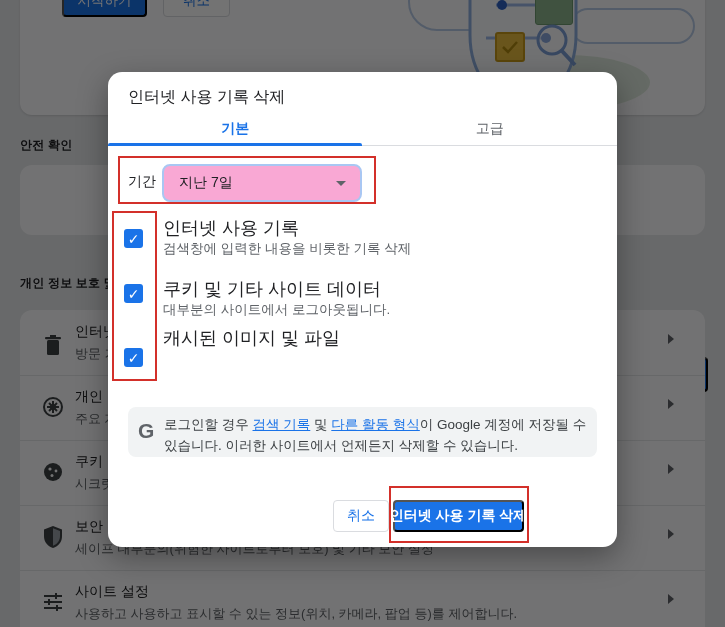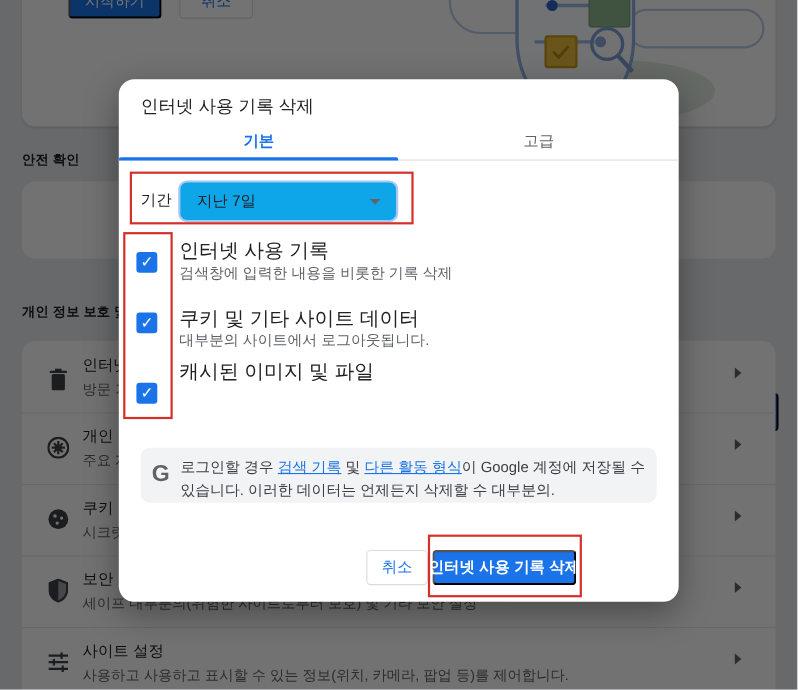--- a/index.html
+++ b/index.html
@@ -41,21 +41,21 @@
   .scrim{left:0;top:0;width:725px;height:627px;background:rgba(0,0,0,0.55);z-index:10;}
   
   .dialog{left:108px;top:72px;width:509px;height:475px;background:#fff;border-radius:14px;z-index:20;box-shadow:0 10px 30px rgba(0,0,0,.35);}
   .dlg-title{left:20px;top:15px;font-size:16px;color:var(--t1);}
   .tabbar{left:0;top:40px;width:509px;height:34px;border-bottom:1px solid #dadce0;display:flex;}
   .tab{flex:1;display:flex;align-items:center;justify-content:center;font-size:14px;font-weight:700;cursor:pointer;}
   .tab-active{color:var(--blue);}
   .tab-inactive{color:var(--t2);font-weight:400;}
   .tab-underline{left:0;top:71px;width:254px;height:3px;background:var(--blue);border-radius:2px 2px 0 0;}
   .period-label{left:20px;top:101px;font-size:14px;color:var(--t1);}
-  .select{left:54px;top:92px;width:200px;height:38px;border:2px solid #a9c7f3;border-radius:8px;background:#0ea5e9;display:flex;align-items:center;cursor:pointer;}
+  .select{left:54px;top:92px;width:200px;height:38px;border:2px solid #a9c7f3;border-radius:8px;background:#f9a8d4;display:flex;align-items:center;cursor:pointer;}
   .select-value{margin-left:15px;font-size:14px;color:var(--t1);}
   .select-arrow{position:absolute;right:14px;width:0;height:0;border-top:5px solid #5f6368;border-left:5px solid transparent;border-right:5px solid transparent;}
   .checkbox{width:19px;height:19px;background:var(--blue);border-radius:3px;color:#fff;font-size:14px;font-weight:700;display:flex;align-items:center;justify-content:center;cursor:pointer;}
   .cb-title{left:55px;font-size:18px;color:var(--t1);white-space:nowrap;}
   .cb-sub{left:55px;font-size:13.5px;color:var(--t2);width:440px;line-height:22px;}
   .note-box{left:20px;top:335px;width:469px;height:50px;background:#f1f3f4;border-radius:8px;}
   .g-logo{left:10px;top:12px;font-size:21px;font-weight:700;color:var(--t2);}
   .note-text{left:36px;top:7px;width:425px;font-size:13.5px;line-height:21px;color:#3c4043;}
   .note-text a{color:var(--blue);text-decoration:underline;cursor:pointer;}
   .dlg-cancel{left:225px;top:428px;width:56px;height:32px;font-size:14px;}
@@ -212,21 +212,21 @@
   <div class="abs cb-sub" style="top:227px;">대부분의 사이트에서 로그아웃됩니다.</div>
 
   <div class="abs checkbox" style="left:16px;top:276px;">
       <span>✓</span>
     </div>
   <div class="abs cb-title" style="top:254px;">캐시된 이미지 및 파일</div>
 
   <div class="abs note-box">
     <div class="abs g-logo">G</div>
     <div class="abs note-text">
-      <span>로그인할 경우 </span><a>검색 기록</a><span> 및 </span><a>다른 활동 형식</a><span>이 Google 계정에 저장될 수 있</span><span>습니다. 이러한 데이터는 언제든지 삭제할 수 대부분의.</span>
+      <span>로그인할 경우 </span><a>검색 기록</a><span> 및 </span><a>다른 활동 형식</a><span>이 Google 계정에 저장될 수 있</span><span>습니다. 이러한 사이트에서 언제든지 삭제할 수 있습니다.</span>
     </div>
   </div>
 
   <button class="abs btn btn-outline dlg-cancel">취소</button>
   <button class="abs btn btn-primary dlg-delete">인터넷 사용 기록 삭제</button>
 
   <div class="abs redbox rb1"></div>
   <div class="abs redbox rb2"></div>
   <div class="abs redbox rb3"></div>
 </div>

